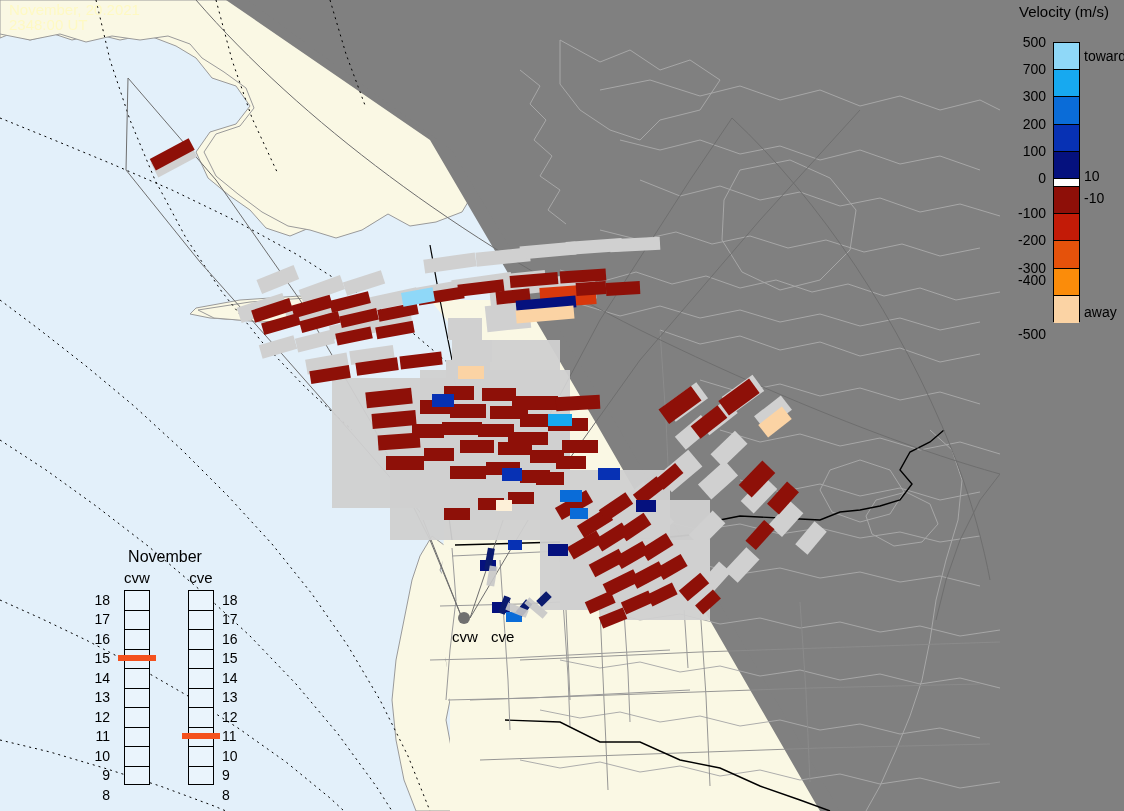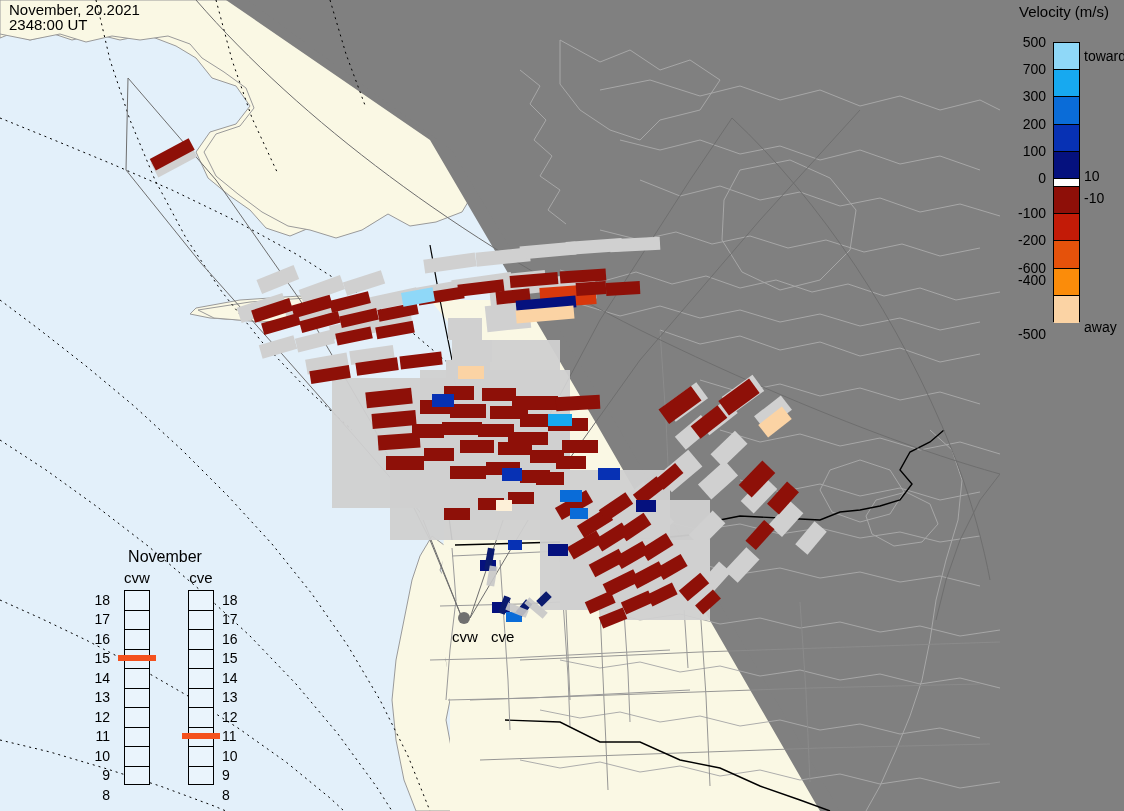--- a/index.html
+++ b/index.html
@@ -5,21 +5,21 @@
   html,body{margin:0;padding:0;background:#808080;}
   body{width:1124px;height:811px;overflow:hidden;
        font-family:"Liberation Sans","DejaVu Sans",sans-serif;}
   #stage{position:relative;width:1124px;height:811px;background:#808080;}
 
   
   #map{position:absolute;left:0;top:0;width:1000px;height:811px;overflow:hidden;background:#E3F0FA;}
   #mapsvg{position:absolute;left:0;top:0;}
 
   
-  #stamp{position:absolute;left:9px;top:2px;z-index:40;color:#000000;
+  #stamp{position:absolute;left:9px;top:2px;z-index:40;color:#fef9c3;
          font-size:15px;line-height:15px;white-space:pre;}
 
   
   #vel{position:absolute;left:1000px;top:0;width:124px;height:811px;z-index:30;}
   #vel-title{position:absolute;left:4px;top:3px;width:120px;text-align:center;
              font-size:15px;color:#000;white-space:nowrap;}
   #cbar{position:absolute;left:53px;top:42px;width:27px;height:280px;
         border:1px solid #000;box-sizing:border-box;}
   .cb-seg{width:100%;border-bottom:1px solid #000;box-sizing:border-box;}
   .cb-seg:last-child{border-bottom:none;}
@@ -444,28 +444,28 @@
       </div>
     <div id="cbar-ticks">
         <div class="cb-tick" style="top: 42px;">500</div>
         <div class="cb-tick" style="top: 69.2px;">700</div>
         <div class="cb-tick" style="top: 96.4px;">300</div>
         <div class="cb-tick" style="top: 123.6px;">200</div>
         <div class="cb-tick" style="top: 150.8px;">100</div>
         <div class="cb-tick" style="top: 178px;">0</div>
         <div class="cb-tick" style="top: 213.2px;">-100</div>
         <div class="cb-tick" style="top: 240.4px;">-200</div>
-        <div class="cb-tick" style="top: 267.6px;">-600</div>
+        <div class="cb-tick" style="top: 267.6px;">-300</div>
         <div class="cb-tick" style="top: 280px;">-400</div>
         <div class="cb-tick" style="top: 334px;">-500</div>
       </div>
     <div class="cb-side" style="top:56px;">toward</div>
     <div class="cb-side" style="top:176px;">10</div>
     <div class="cb-side" style="top:198px;">-10</div>
-    <div class="cb-side" style="top:312px;margin-top:15px;">away</div>
+    <div class="cb-side" style="top:312px;">away</div>
   </div>
 
   <div id="freq">
     <div id="freq-title">November</div>
 
     <div class="fq" style="left:34px;">
       <div class="fq-name" style="left:0;">cvw</div>
       <div class="fq-bar" style="left:10px;" id="bar-cvw">
           <div class="fq-cell" style="height: 19.5px;"></div>
           <div class="fq-cell" style="height: 19.5px;"></div>

